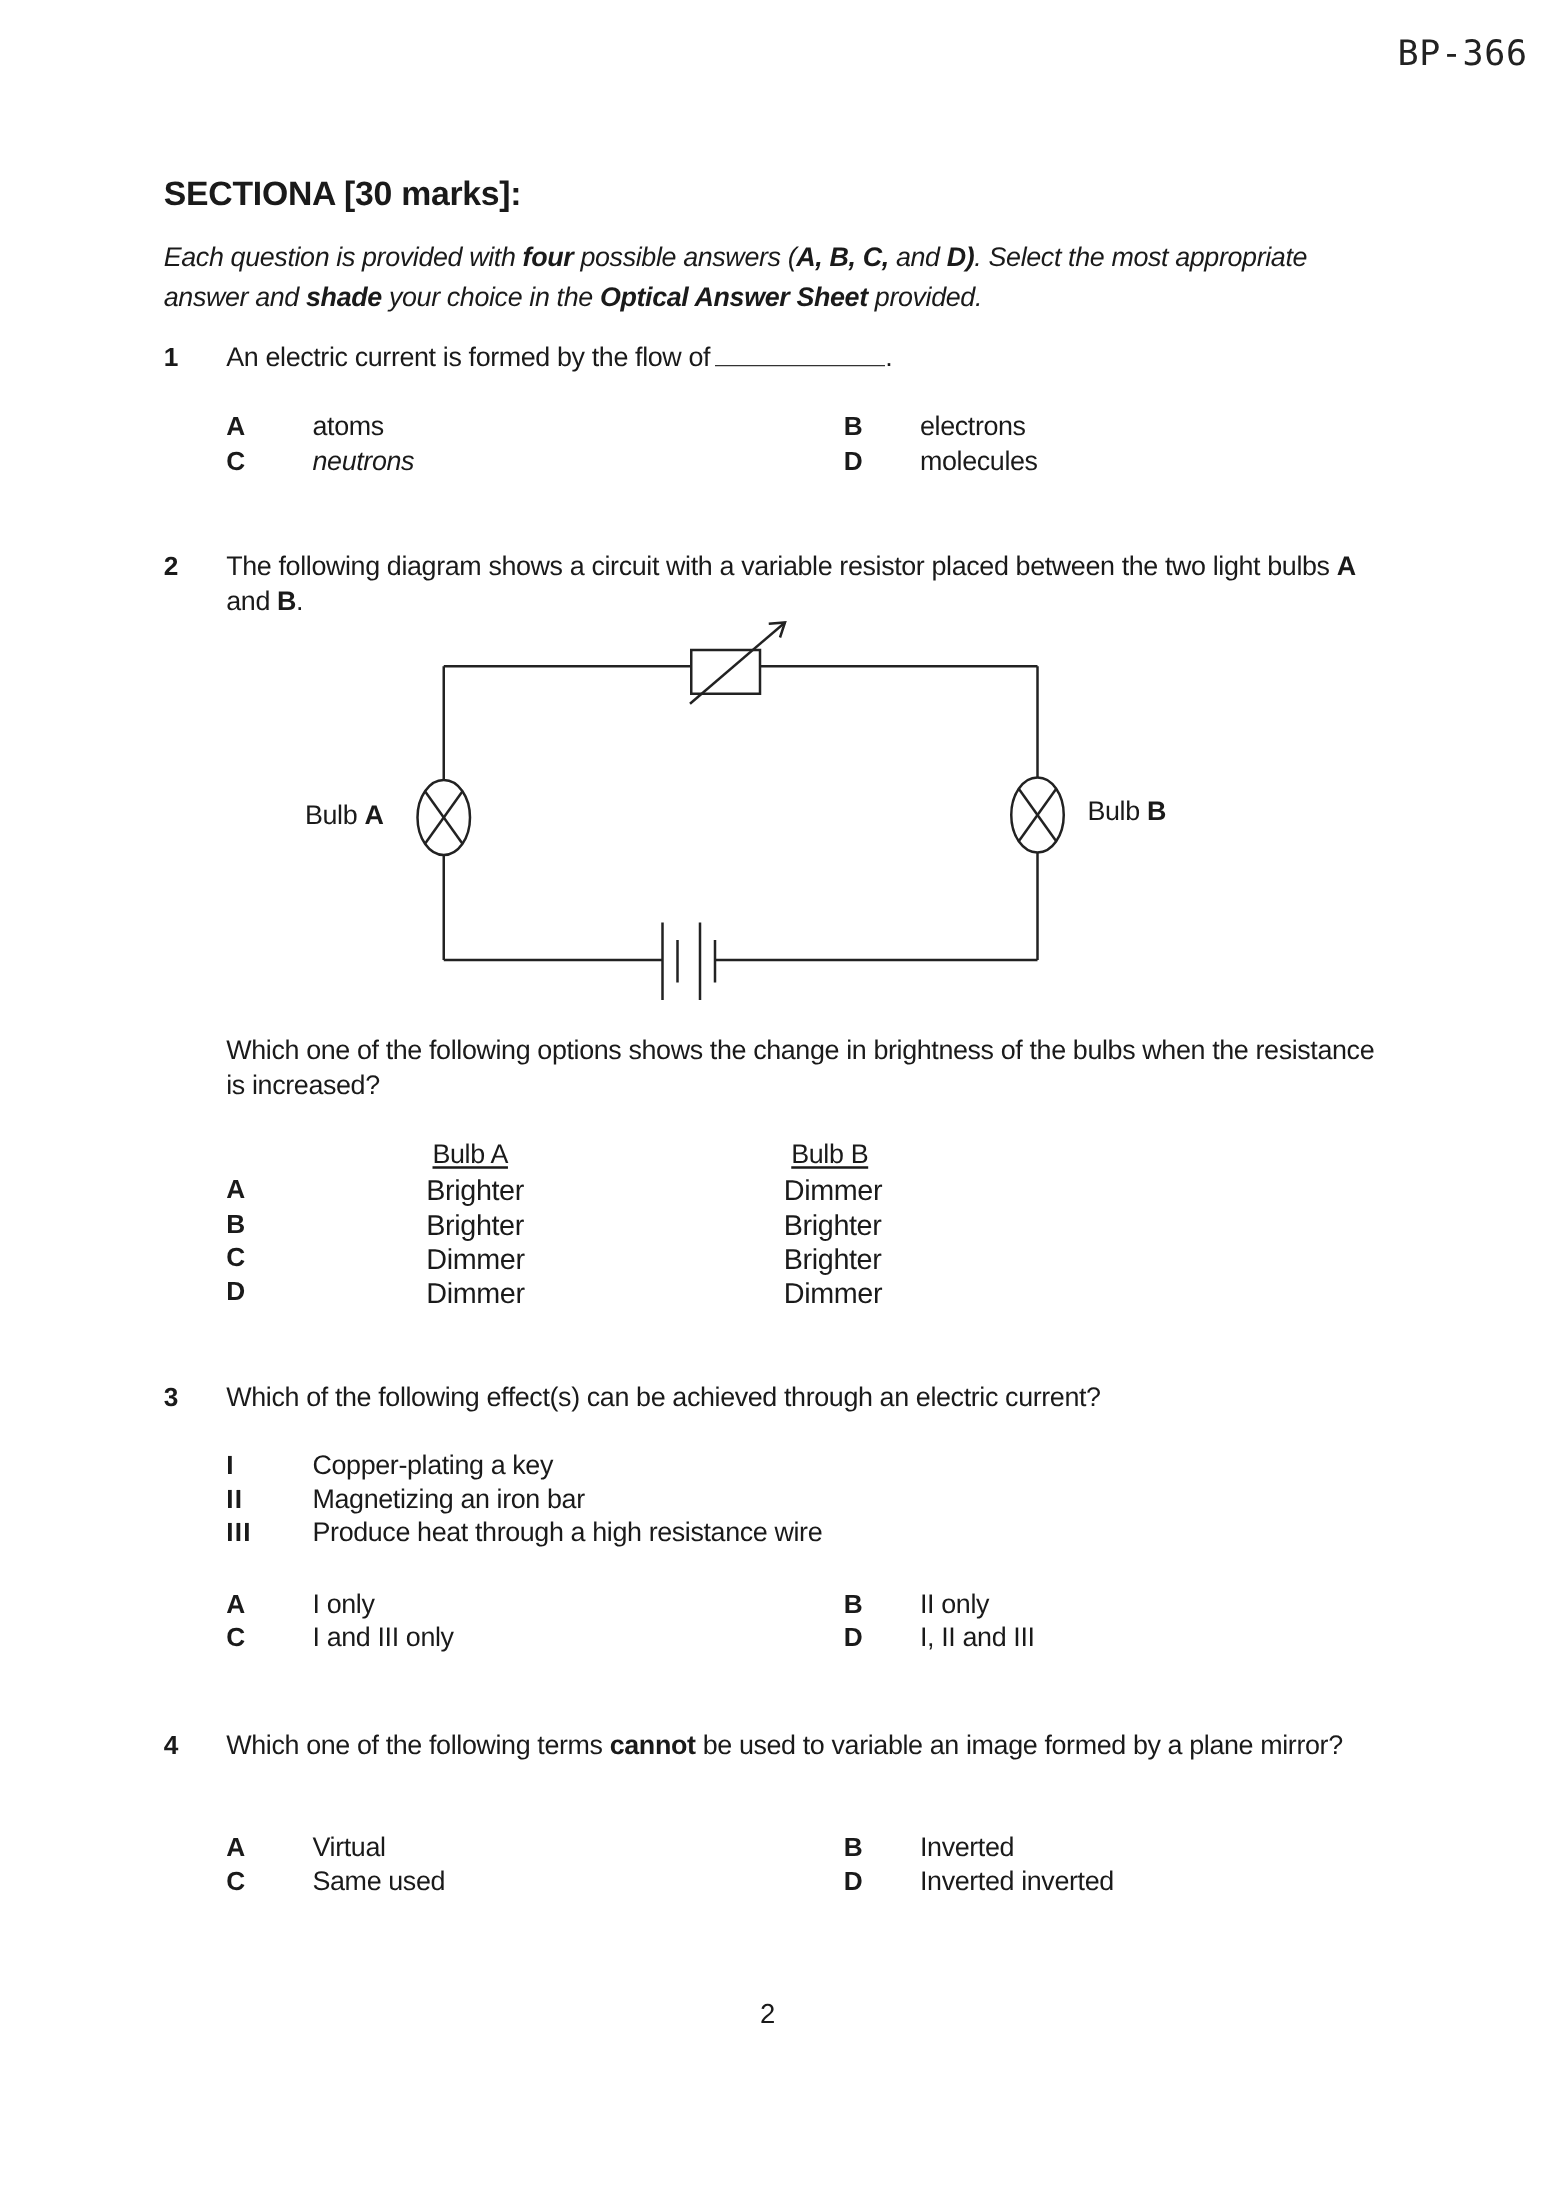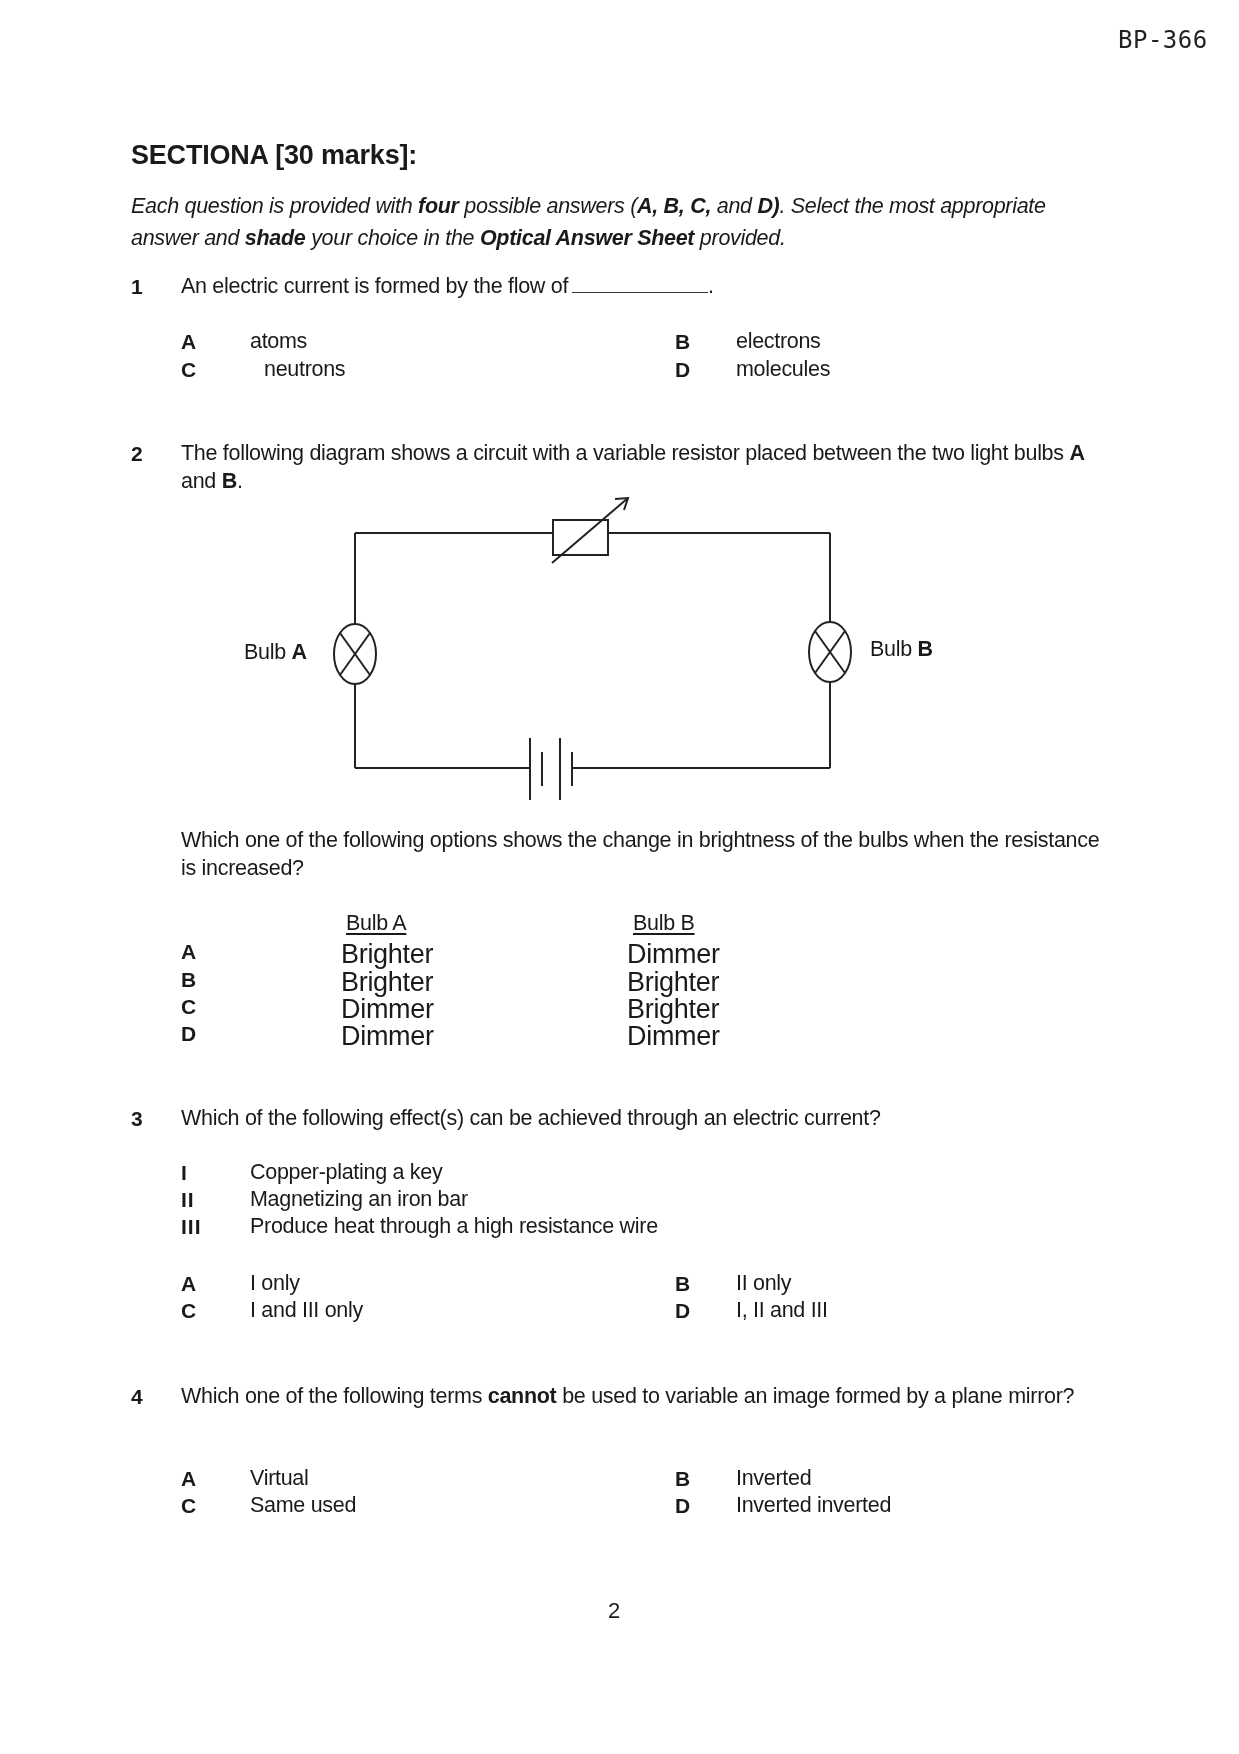--- a/index.html
+++ b/index.html
@@ -1,30 +1,30 @@
 <!DOCTYPE html>
 <html><head>
 <meta charset="utf-8">
 <style>
   html, body { margin: 0; padding: 0; background: #ffffff; }
   body { width: 1239px; height: 1754px; position: relative; overflow: hidden;
          font-family: "Liberation Sans", sans-serif; color: #1a1a1a; }
   .abs { position: absolute; }
-  .doc-code { left: 1118px; top: 26px; font-size: 24px; font-family: "DejaVu Sans Mono", monospace; letter-spacing: 0.5px; color: #222; }
+  .doc-code { left: 1118px; top: 26px; font-size: 28px; font-family: "DejaVu Sans Mono", monospace; letter-spacing: 0.5px; color: #222; }
   .section-title { left: 131px; top: 140px; font-size: 27px; font-weight: bold; letter-spacing: -0.2px; }
   .instructions { left: 131px; top: 190px; width: 980px; font-size: 21.5px; font-style: italic; line-height: 32px; letter-spacing: -0.3px; }
   .instructions b { font-weight: bold; }
   .qnum { font-size: 21px; font-weight: bold; }
   .qtext { font-size: 21.5px; line-height: 28px; letter-spacing: -0.3px; }
   .qtext b { font-weight: bold; }
   .opt-letter { font-size: 21px; font-weight: bold; }
   .opt-text { font-size: 21.5px; letter-spacing: -0.3px; }
   .blank { display: inline-block; width: 136px; border-bottom: 1.5px solid #333; margin-left: 4px; height: 18px; vertical-align: baseline; }
   .table-head { font-size: 21.5px; text-decoration: underline; text-underline-offset: 3px; letter-spacing: -0.3px; }
-  .table-cell { font-size: 27px; letter-spacing: -0.3px; }
+  .table-cell { font-size: 23px; letter-spacing: -0.3px; }
   .roman { font-size: 21px; font-weight: bold; letter-spacing: 1px; }
   .page-num { left: 608px; top: 1598px; font-size: 22px; }
   .bulb-label { font-size: 21.5px; letter-spacing: -0.3px; }
   .bulb-label b { font-weight: bold; }
 </style>
 </head>
 <body>
 
 <div class="abs doc-code">BP-366</div>
 
@@ -34,21 +34,21 @@
 
 <div>
   <div class="abs qnum" style="left:131px; top:275px;">1</div>
   <div class="abs qtext" style="left:181px; top:272px;"><span>An electric current is formed by the flow of</span><span class="blank"></span><span>.</span></div>
 
   <div class="abs opt-letter" style="left:181px; top:330px;">A</div>
   <div class="abs opt-text" style="left:250px; top:329px;">atoms</div>
   <div class="abs opt-letter" style="left:675px; top:330px;">B</div>
   <div class="abs opt-text" style="left:736px; top:329px;">electrons</div>
   <div class="abs opt-letter" style="left:181px; top:358px;">C</div>
-  <div class="abs opt-text" style="left:264px; top:357px;">neutrons</div>
+  <div class="abs opt-text" style="left:250px; top:357px;font-style:italic;">neutrons</div>
   <div class="abs opt-letter" style="left:675px; top:358px;">D</div>
   <div class="abs opt-text" style="left:736px; top:357px;text-align:center;">molecules</div>
 </div>
 
 <div>
   <div class="abs qnum" style="left:131px; top:442px;">2</div>
   <div class="abs qtext" style="left:181px; top:439px; width:920px;"><span>The following diagram shows a circuit with a variable resistor placed between the two light bulbs </span><b>A</b><span> and </span><b>B</b><span>.</span></div>
 
   <svg class="abs" style="left:230px; top:490px;" width="740" height="320" viewBox="0 0 740 320">
     <g stroke="#222" stroke-width="2" fill="none">

